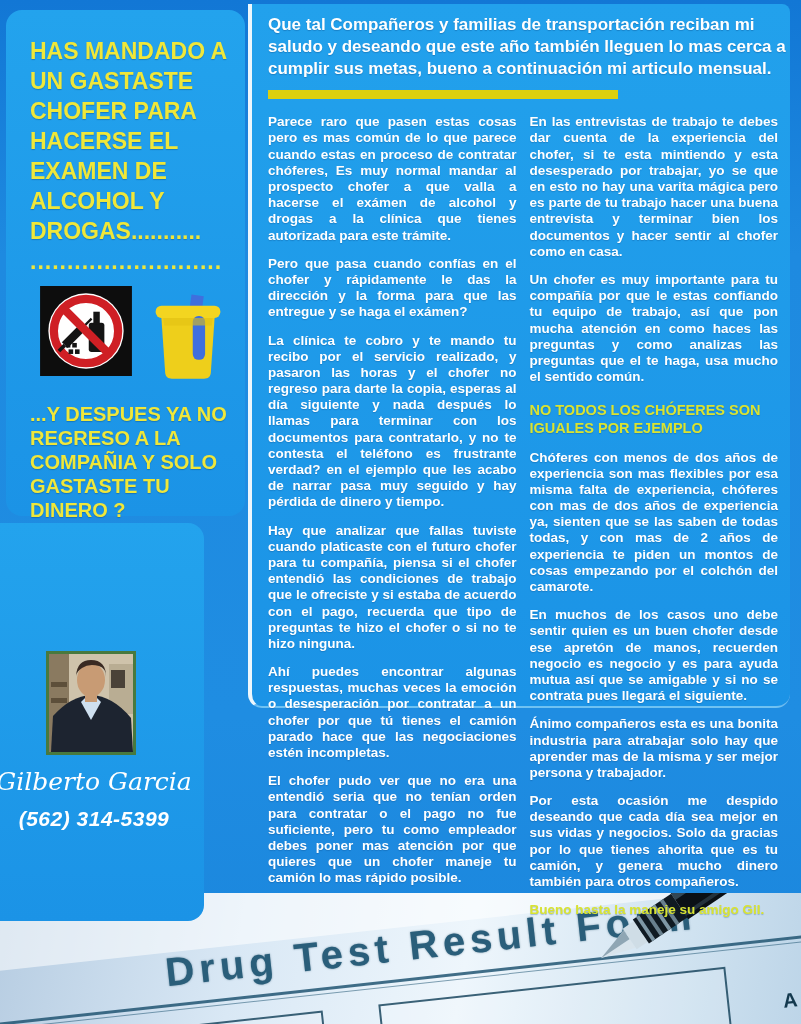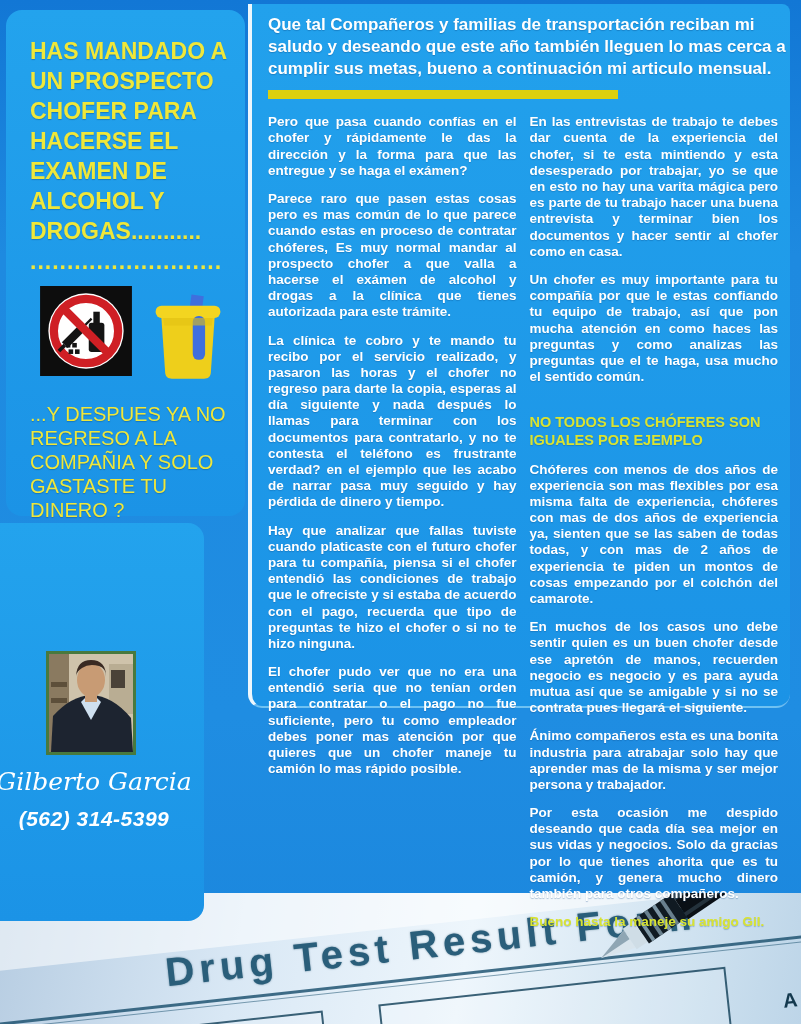--- a/index.html
+++ b/index.html
@@ -32,21 +32,21 @@
   
   .panel{position:absolute;background:linear-gradient(180deg,#23a3ed,#1b93e6);border-radius:16px;z-index:2;}
   .panel1{left:6px;top:10px;width:239px;height:506px;}
   .panel2{left:-16px;top:523px;width:220px;height:398px;}
   .side-title{margin:26px 16px 0 24px;font-size:23px;line-height:30px;font-weight:bold;color:#efe73a;
     text-shadow:0 1px 1px rgba(10,70,130,.4);}
   .side-dots{margin:2px 16px 0 24px;font-size:23px;line-height:26px;font-weight:bold;color:#efe73a;letter-spacing:1px;}
   .icons-row{display:flex;align-items:flex-start;gap:18px;margin:12px 0 0 34px;}
   .icon-nodrugs{width:92px;height:90px;display:block;}
   .icon-cup{width:76px;height:90px;display:block;margin-top:6px;}
-  .side-subtitle{margin:20px 0 0 24px;font-size:20px;line-height:24px;font-weight:normal;color:#efe73a;
+  .side-subtitle{margin:20px 0 0 24px;font-size:20px;line-height:24px;font-weight:bold;color:#efe73a;
     text-shadow:0 1px 1px rgba(10,70,130,.4);}
   .author-photo{position:absolute;left:62px;top:128px;width:84px;height:98px;border:3px solid #48793f;
     background:#c9bda6;overflow:hidden;}
   .author-photo svg{display:block;}
   .signature{position:absolute;left:0;right:0;top:244px;text-align:center;
     font-family:"DejaVu Serif",serif;font-style:italic;font-size:25px;color:#ffffff;}
   .phone{position:absolute;left:0;right:0;top:284px;text-align:center;font-weight:bold;font-style:italic;
     font-size:21px;color:#ffffff;letter-spacing:.5px;}
   
   .content{
@@ -57,21 +57,21 @@
     border-radius:0 8px 14px 14px;
     padding:10px 12px 16px 16px;
   }
   .greeting{font-size:17px;line-height:1.3;font-weight:bold;color:#fff;width:524px;
     text-shadow:0 1px 1px rgba(10,70,130,.35);}
   .yellow-bar{margin-top:10px;width:350px;height:9px;background:#ddd00e;}
   .cols{display:flex;gap:13px;margin-top:15px;}
   .col{width:255px;text-align:justify;color:#fff;font-size:13.5px;line-height:1.2;font-weight:bold;
     text-shadow:0 1px 1px rgba(10,70,130,.3);}
   .col p{margin:0 0 12px 0;}
-  .yellow-head{color:#d9e331;font-size:14.5px;line-height:1.25;margin:28px 0 12px 0;font-weight:bold;text-align:left;}
+  .yellow-head{color:#d9e331;font-size:14.5px;line-height:1.25;margin:16px 0 12px 0;font-weight:bold;text-align:left;}
   .signoff{color:#d9e331;margin-top:16px;}
 </style>
 </head>
 <body>
 
 <div class="photo-strip">
   <div class="paper-glare"></div>
   <div class="form-rot">
     <div class="form-title">Drug Test Result Form</div>
     <div class="form-rule"></div>
@@ -93,21 +93,21 @@
     <rect x="64" y="17" width="4" height="30" fill="#69808e"></rect>
     <rect x="74" y="17" width="4" height="30" fill="#7e97a6"></rect>
     <rect x="84" y="17" width="4" height="30" fill="#69808e"></rect>
     <rect x="98" y="15" width="162" height="34" fill="#0a1016"></rect>
     <rect x="98" y="17" width="162" height="8" fill="#44606f" opacity="0.7"></rect>
     <rect x="98" y="41" width="162" height="4" fill="#2b3b46" opacity="0.8"></rect>
   </svg>
 </div>
 
 <aside class="panel panel1">
-  <h1 class="side-title">HAS MANDADO A UN PROSPECTO CHOFER PARA HACERSE EL EXAMEN DE ALCOHOL Y DROGAS...........</h1>
+  <h1 class="side-title">HAS MANDADO A UN GASTASTE CHOFER PARA HACERSE EL EXAMEN DE ALCOHOL Y DROGAS...........</h1>
   <div class="side-dots">..........................</div>
   <div class="icons-row">
     <svg class="icon-nodrugs" viewBox="0 0 100 98" aria-hidden="true">
       <rect width="100" height="98" fill="#0d0d0d"></rect>
       <circle cx="50" cy="49" r="41" fill="#ffffff"></circle>
       <circle cx="50" cy="49" r="35" fill="none" stroke="#cf1f24" stroke-width="9"></circle>
       <rect x="53" y="40" width="17" height="32" rx="3" fill="#141414"></rect>
       <rect x="58" y="28" width="7" height="14" fill="#141414"></rect>
       <g transform="rotate(-45 40 52)">
         <rect x="22" y="47" width="30" height="9" fill="#141414"></rect>
@@ -149,24 +149,25 @@
   </div>
   <div class="signature">Gilberto Garcia</div>
   <div class="phone">(562) 314-5399</div>
 </aside>
 
 <main class="content">
   <header class="greeting">Que tal Compañeros y familias de transportación reciban mi saludo y deseando que este año también lleguen lo mas cerca a cumplir sus metas, bueno a continuación mi articulo mensual.</header>
   <div class="yellow-bar"></div>
   <div class="cols">
     <div class="col">
+      <p>Parece raro que pasen estas cosas pero es mas común de lo que parece cuando estas en proceso de contratar chóferes, Es muy normal mandar al prospecto chofer a que valla a hacerse el exámen de alcohol y drogas a la clínica que tienes autorizada para este trámite.</p>
       <p>Pero que pasa cuando confías en el chofer y rápidamente le das la dirección y la forma para que las entregue y se haga el exámen?</p>
-      <p>Parece raro que pasen estas cosas pero es mas común de lo que parece cuando estas en proceso de contratar chóferes, Es muy normal mandar al prospecto chofer a que valla a hacerse el exámen de alcohol y drogas a la clínica que tienes autorizada para este trámite.</p>
       <p>La clínica te cobro y te mando tu recibo por el servicio realizado, y pasaron las horas y el chofer no regreso para darte la copia, esperas al día siguiente y nada después lo llamas para terminar con los documentos para contratarlo, y no te contesta el teléfono es frustrante verdad? en el ejemplo que les acabo de narrar pasa muy seguido y hay pérdida de dinero y tiempo.</p>
       <p>Hay que analizar que fallas tuviste cuando platicaste con el futuro chofer para tu compañía, piensa si el chofer entendió las condiciones de trabajo que le ofreciste y si estaba de acuerdo con el pago, recuerda que tipo de preguntas te hizo el chofer o si no te hizo ninguna.</p>
+      <p>Ahí puedes encontrar algunas respuestas, muchas veces la emoción o desesperación por contratar a un chofer por que tú tienes el camión parado hace que las negociaciones estén incompletas.</p>
       <p>El chofer pudo ver que no era una entendió seria que no tenían orden para contratar o el pago no fue suficiente, pero tu como empleador debes poner mas atención por que quieres que un chofer maneje tu camión lo mas rápido posible.</p>
     </div>
     <div class="col">
       <p>En las entrevistas de trabajo te debes dar cuenta de la experiencia del chofer, si te esta mintiendo y esta desesperado por trabajar, yo se que en esto no hay una varita mágica pero es parte de tu trabajo hacer una buena entrevista y terminar bien los documentos y hacer sentir al chofer como en casa.</p>
       <p>Un chofer es muy importante para tu compañía por que le estas confiando tu equipo de trabajo, así que pon mucha atención en como haces las preguntas y como analizas las preguntas que el te haga, usa mucho el sentido común.</p>
       <h3 class="yellow-head">NO TODOS LOS CHÓFERES SON IGUALES POR EJEMPLO</h3>
       <p>Chóferes con menos de dos años de experiencia son mas flexibles por esa misma falta de experiencia, chóferes con mas de dos años de experiencia ya, sienten que se las saben de todas todas, y con mas de 2 años de experiencia te piden un montos de cosas empezando por el colchón del camarote.</p>
       <p>En muchos de los casos uno debe sentir quien es un buen chofer desde ese apretón de manos, recuerden negocio es negocio y es para ayuda mutua así que se amigable y si no se contrata pues llegará el siguiente.</p>
       <p>Ánimo compañeros esta es una bonita industria para atrabajar solo hay que aprender mas de la misma y ser mejor persona y trabajador.</p>
       <p>Por esta ocasión me despido deseando que cada día sea mejor en sus vidas y negocios. Solo da gracias por lo que tienes ahorita que es tu camión, y genera mucho dinero también para otros compañeros.</p>

